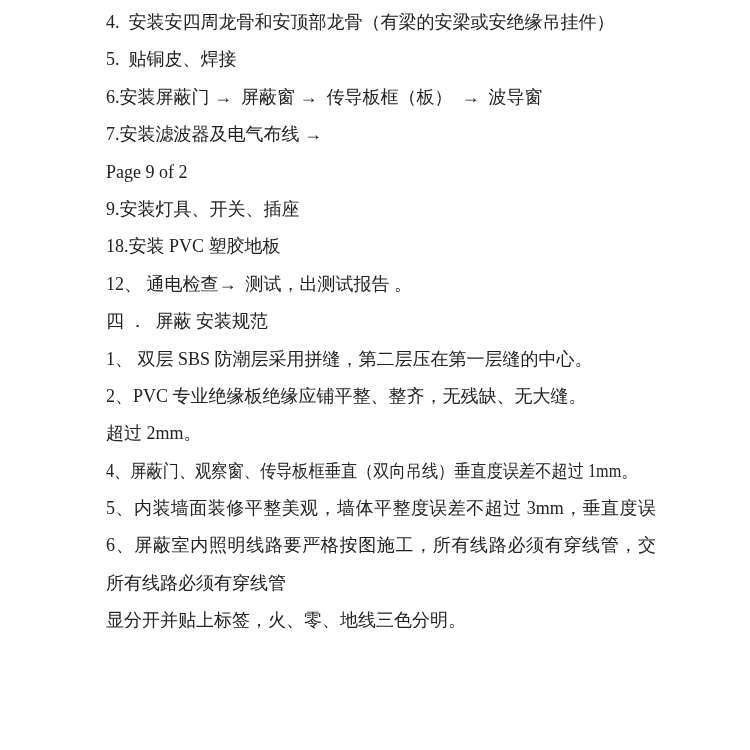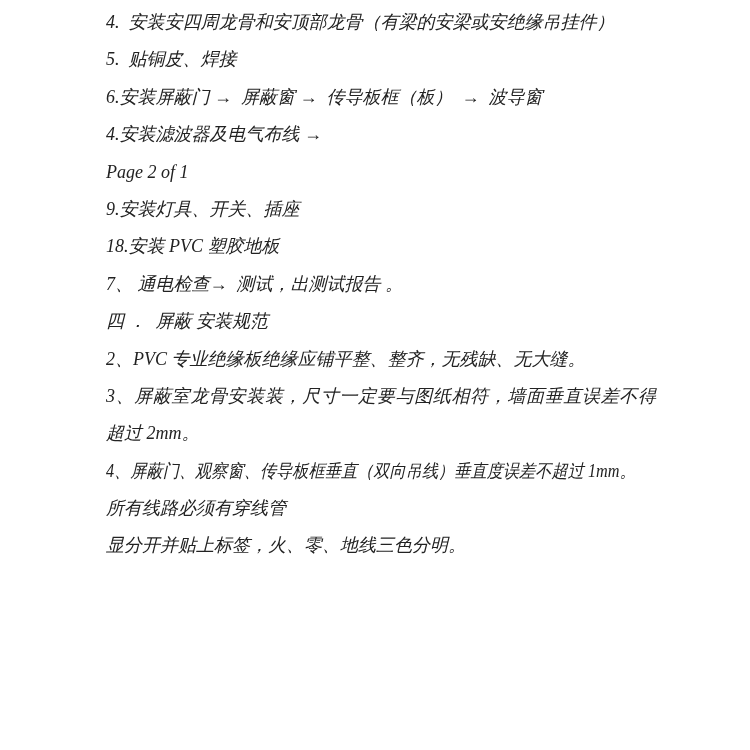--- a/index.html
+++ b/index.html
@@ -11,21 +11,20 @@
     position: relative;
     width: 750px;
     height: 750px;
     background: #ffffff;
     overflow: hidden;
     box-sizing: border-box;
     padding: 4px 94px 0 106px;
     font-family: "Liberation Serif", "DejaVu Serif", serif;
     font-size: 18px;
     color: #222222;
-    font-style: italic;
   }
   .line {
     height: 37.4px;
     line-height: 37.4px;
     white-space: pre;
     overflow: visible;
   }
   
   .line.j {
     white-space: normal;
@@ -40,25 +39,27 @@
     transform-origin: 0 50%;
   }
 </style>
 </head>
 <body>
 
 <div class="page">
   <div class="line">4.  安装安四周龙骨和安顶部龙骨（有梁的安梁或安绝缘吊挂件）</div>
   <div class="line">5.  贴铜皮、焊接</div>
   <div class="line">6.安装屏蔽门 →  屏蔽窗 →  传导板框（板）  →  波导窗</div>
-  <div class="line">4.安装滤波器及电气布线 →</div>
-  <div class="line">Page 2 of 1</div>
+  <div class="line">7.安装滤波器及电气布线 →</div>
+  <div class="line">Page 9 of 2</div>
   <div class="line">9.安装灯具、开关、插座</div>
   <div class="line">18.安装 PVC 塑胶地板</div>
-  <div class="line">7、 通电检查→  测试，出测试报告 。</div>
+  <div class="line">12、 通电检查→  测试，出测试报告 。</div>
   <div class="line">四 ．  屏蔽 安装规范</div>
+  <div class="line">1、 双层 SBS 防潮层采用拼缝，第二层压在第一层缝的中心。</div>
   <div class="line">2、PVC 专业绝缘板绝缘应铺平整、整齐，无残缺、无大缝。</div>
-  <div class="line j">3、屏蔽室龙骨安装装，尺寸一定要与图纸相符，墙面垂直误差不得</div>
   <div class="line">超过 2mm。</div>
   <div class="line condensed"><span>4、屏蔽门、观察窗、传导板框垂直（双向吊线）垂直度误差不超过 1mm。</span></div>
+  <div class="line j">5、内装墙面装修平整美观，墙体平整度误差不超过 3mm，垂直度误</div>
+  <div class="line j">6、屏蔽室内照明线路要严格按图施工，所有线路必须有穿线管，交</div>
   <div class="line">所有线路必须有穿线管</div>
   <div class="line">显分开并贴上标签，火、零、地线三色分明。</div>
 </div>
 
 </body></html>

